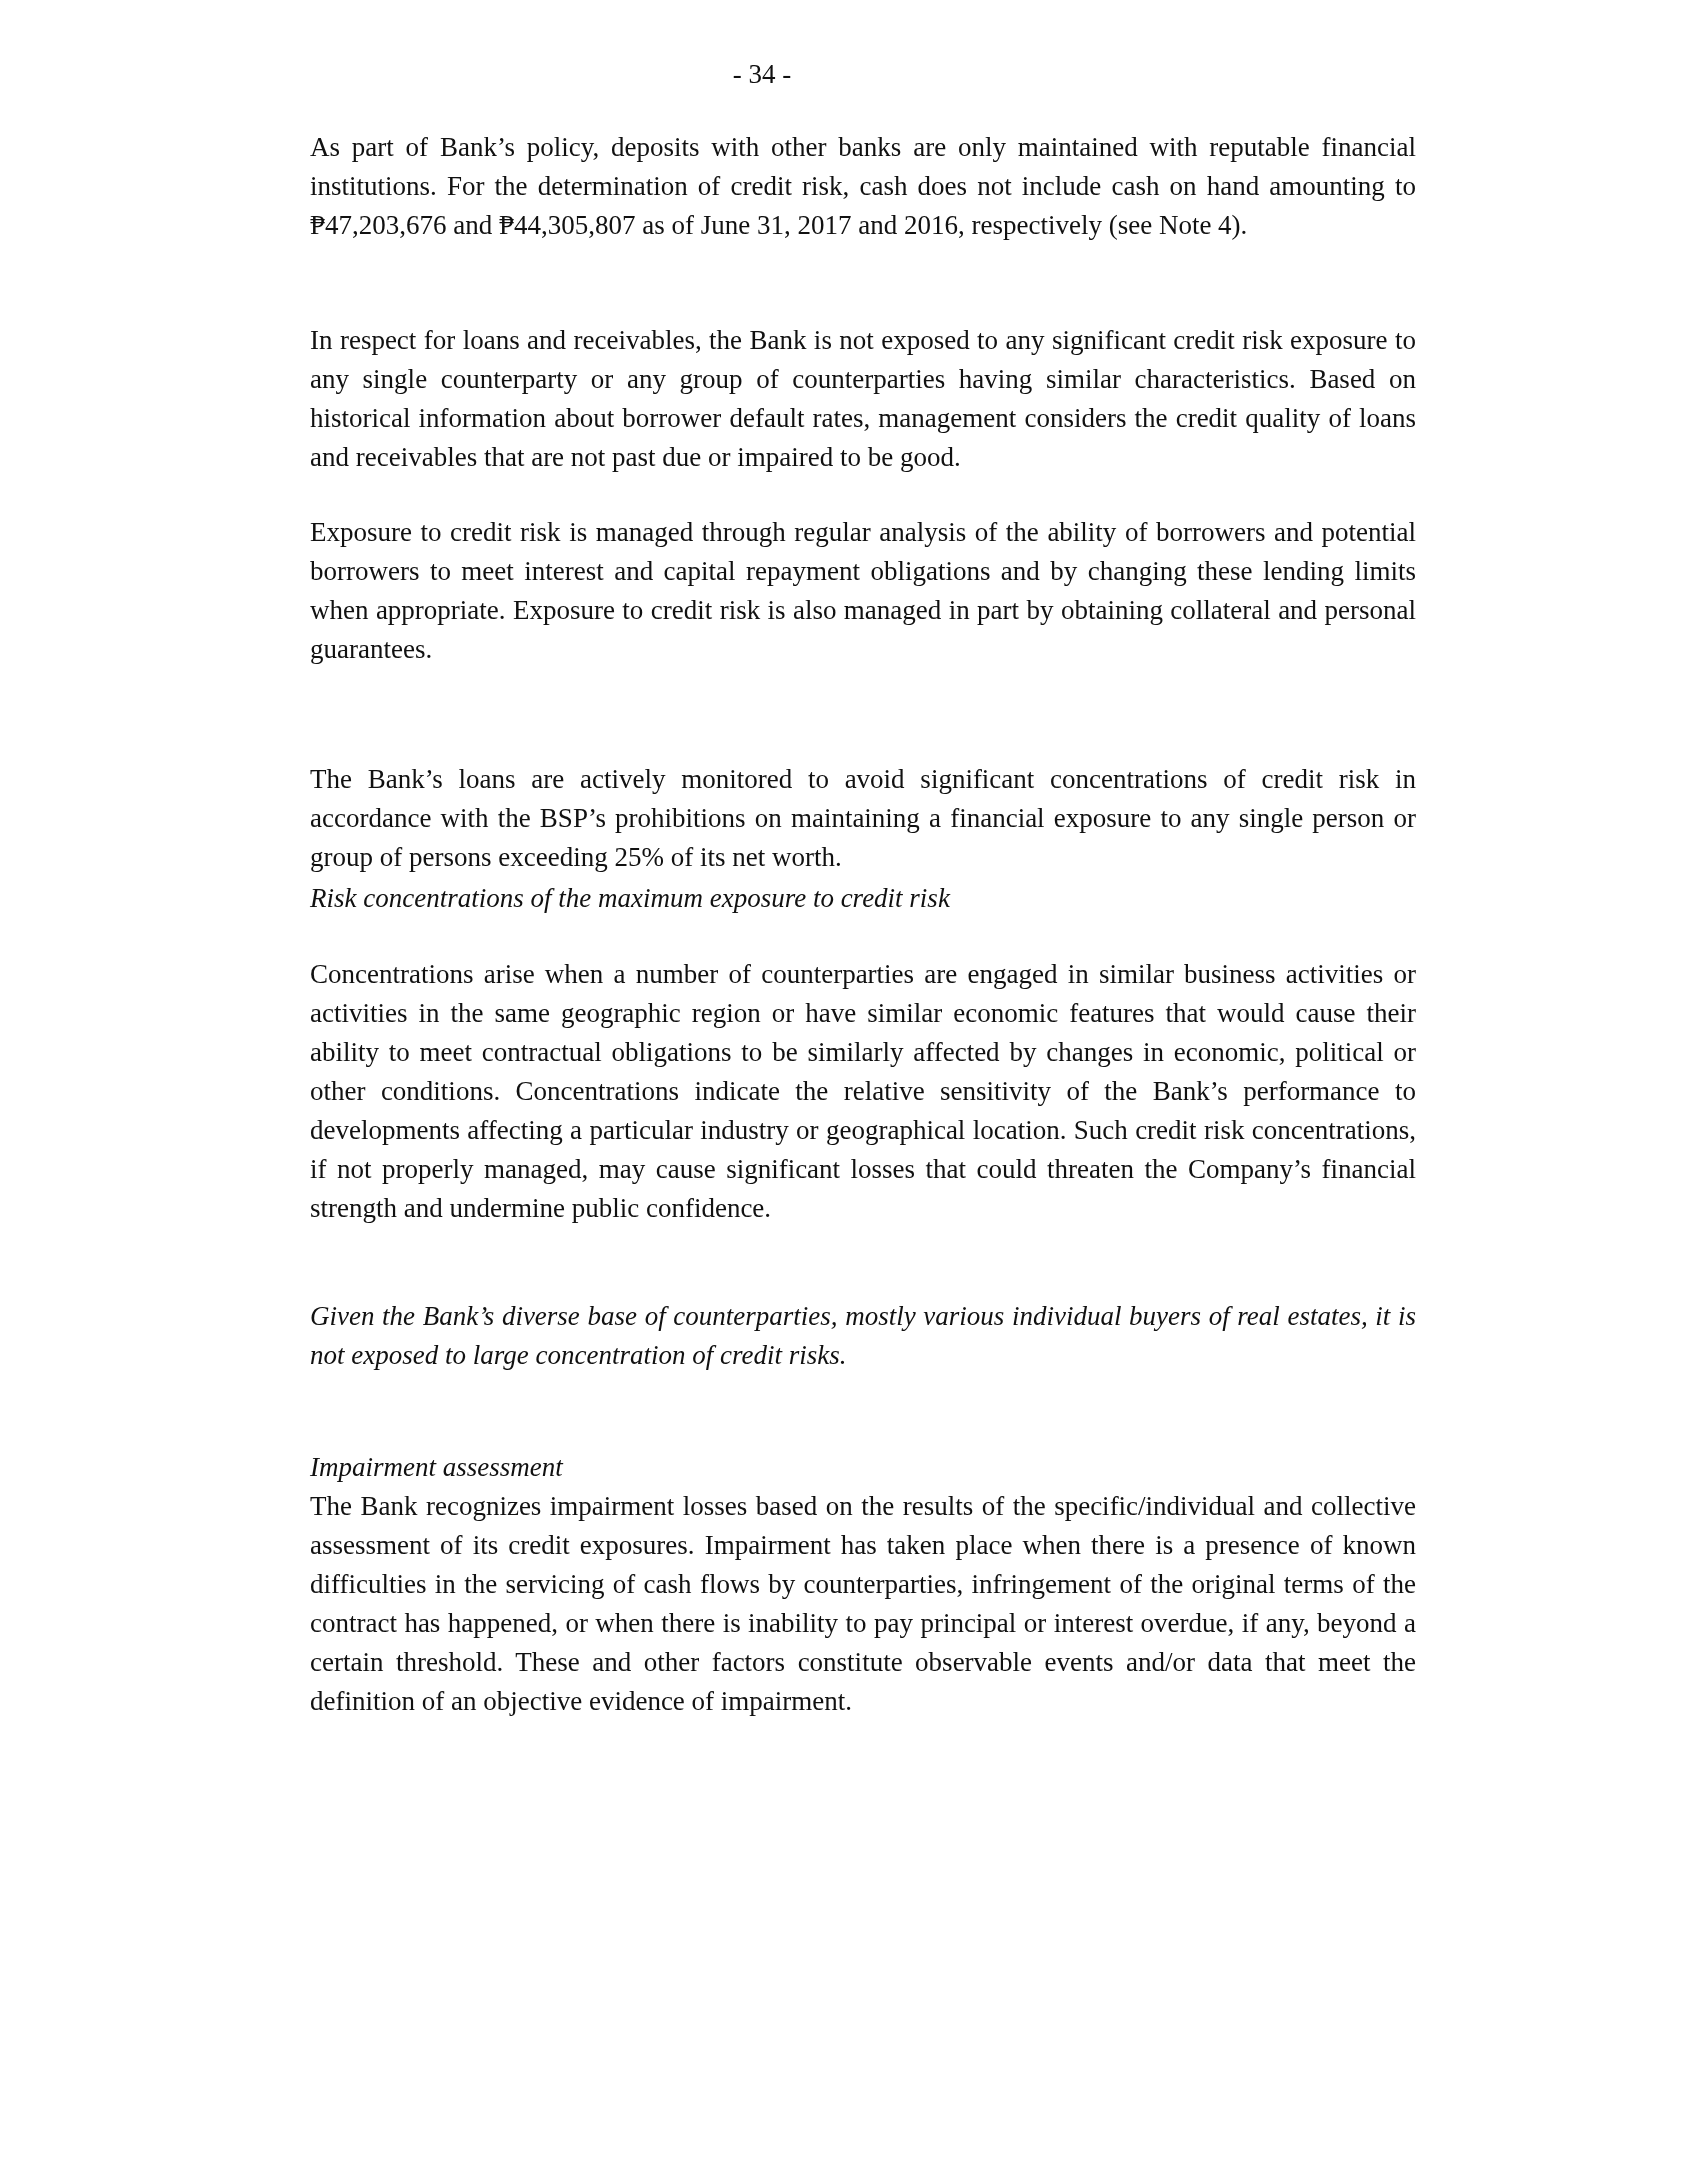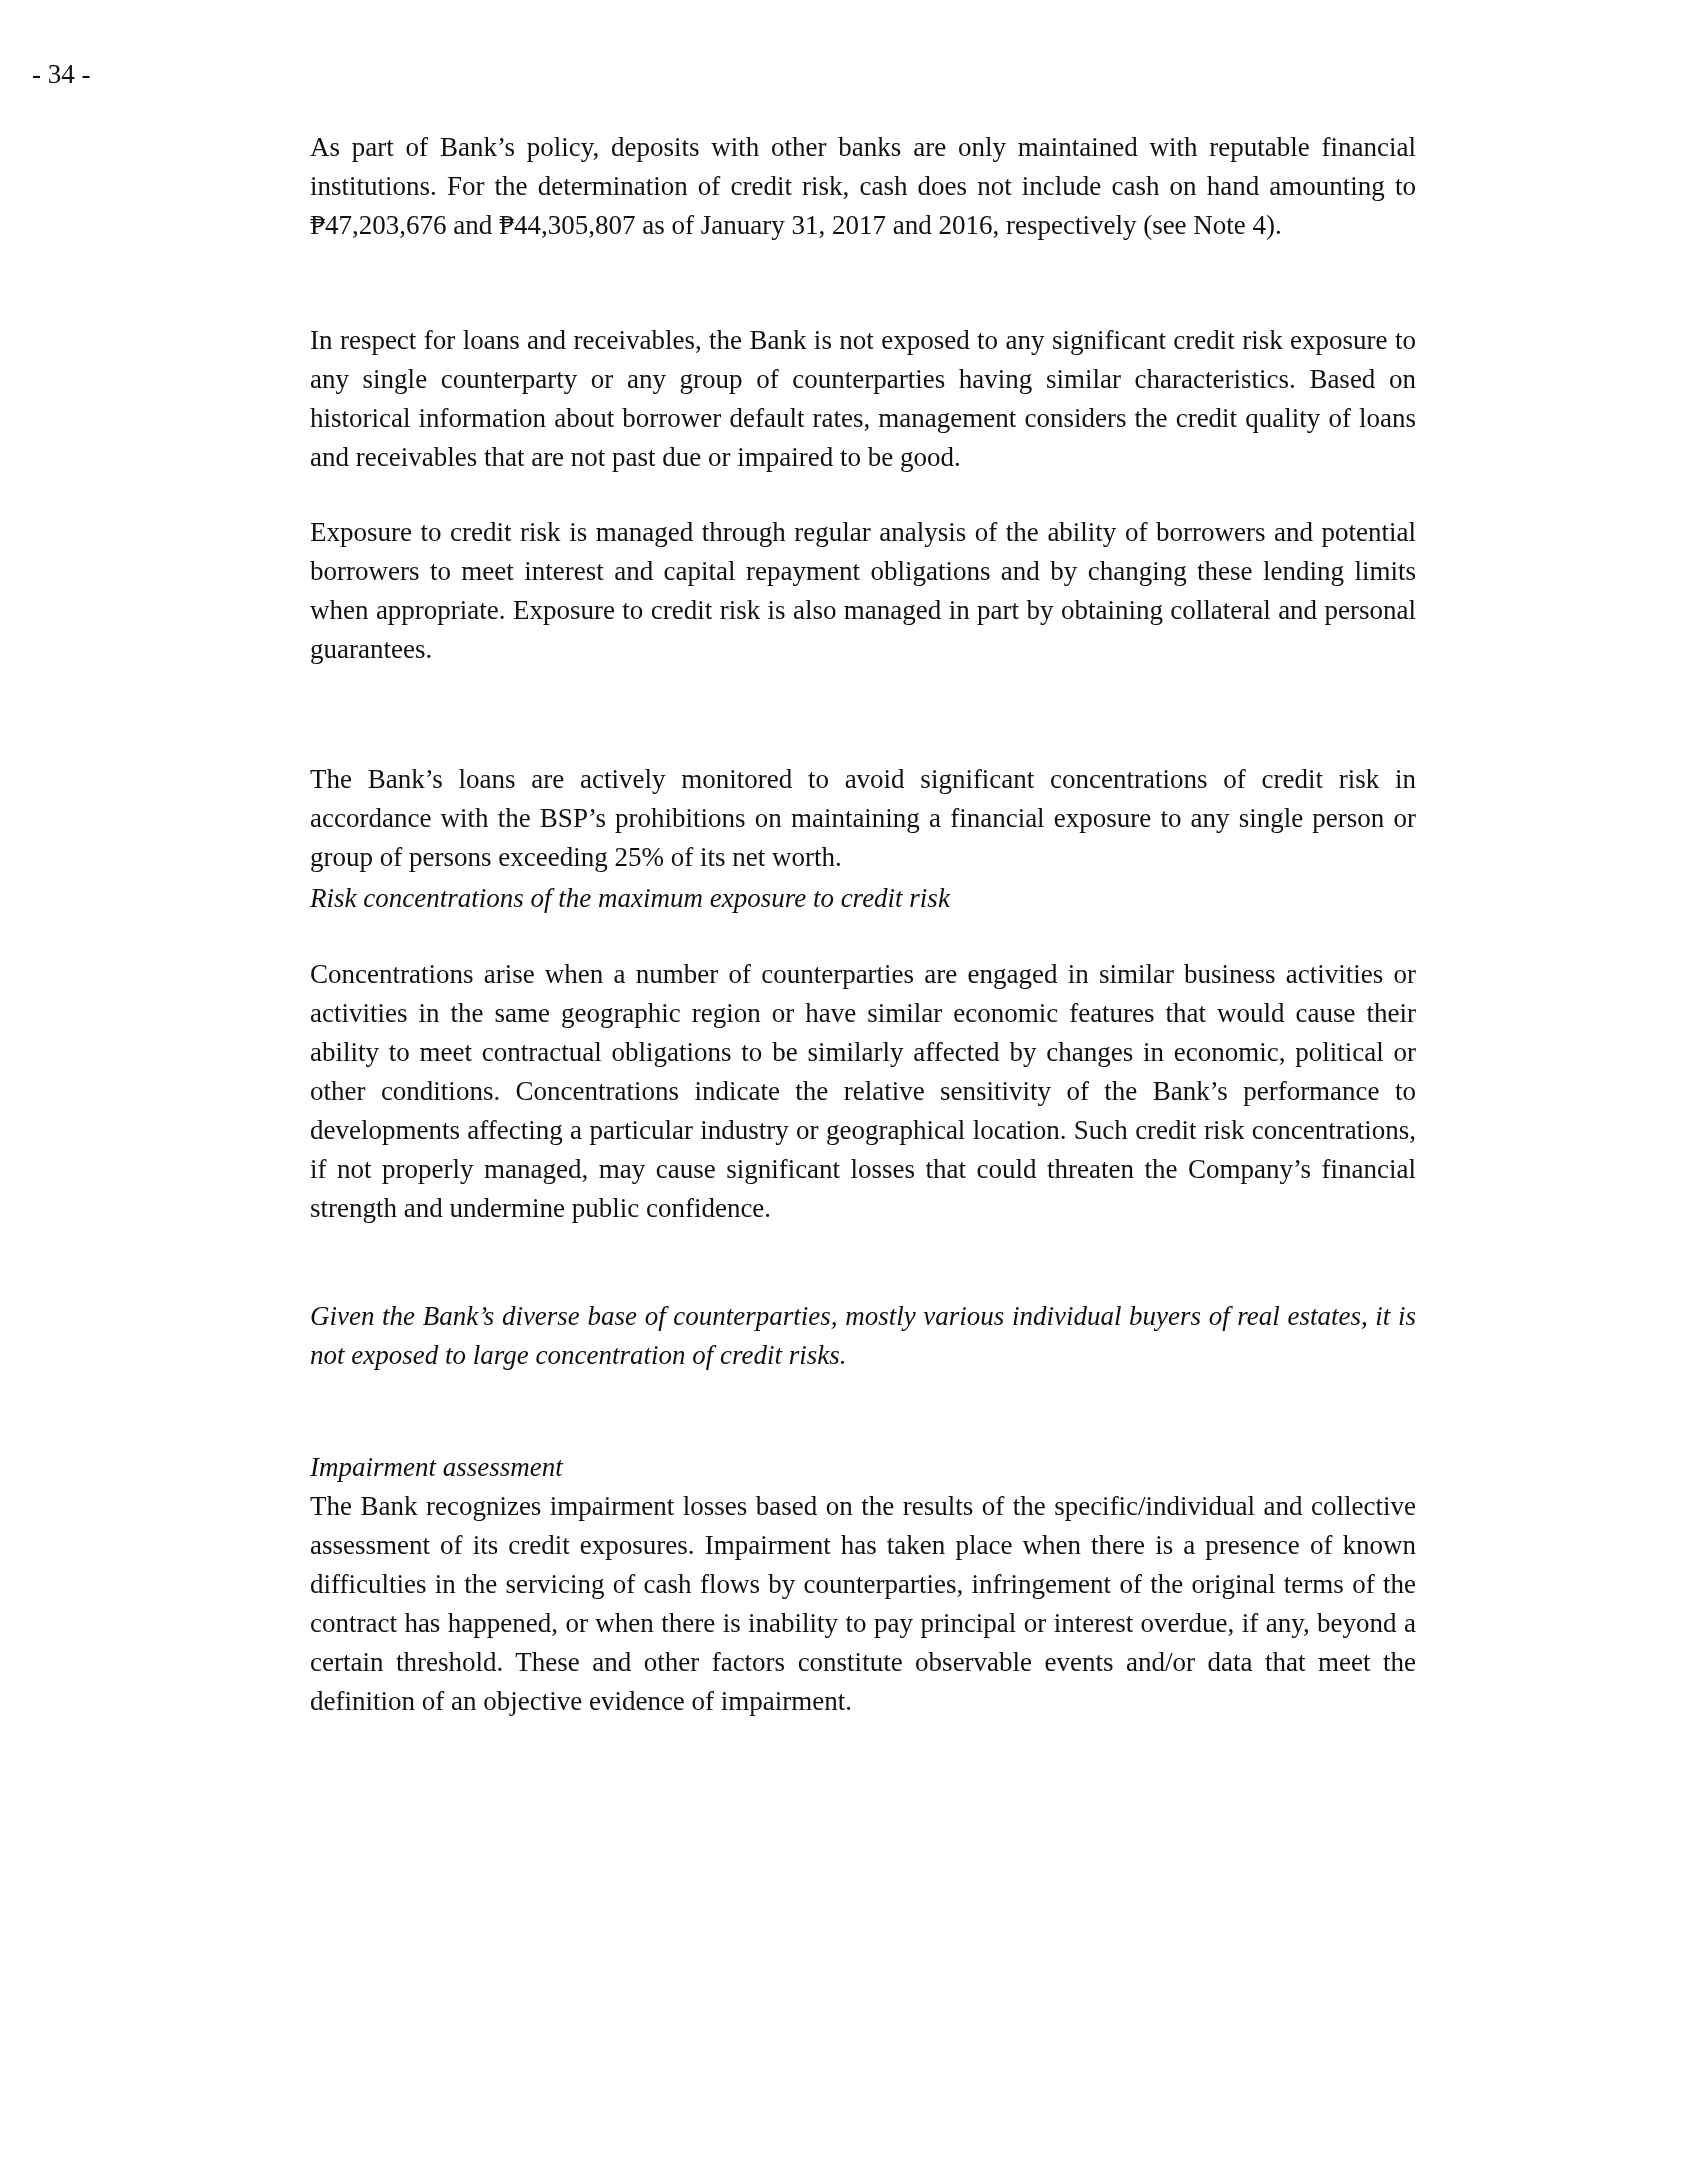--- a/index.html
+++ b/index.html
@@ -8,41 +8,41 @@
       height: 2178px;
       position: relative;
       font-family: "Liberation Serif", "DejaVu Serif", serif;
       color: #111111;
     }
     .page-number {
       position: absolute;
       top: 55px;
       left: 0;
       width: 1524px;
+      text-align: center;
       font-size: 27px;
       line-height: 39px;
-      margin-left: 32px;
     }
     .block {
       position: absolute;
       left: 310px;
       width: 1106px;
       font-size: 27px;
       line-height: 39px;
       margin: 0;
     }
     .justify { text-align: justify; text-align-last: left; }
     .italic { font-style: italic; }
   </style>
 </head>
 <body>
 
 <div class="page-number">- 34 -</div>
 
-<p class="block justify" style="top:128px;">As part of Bank’s policy, deposits with other banks are only maintained with reputable financial institutions. For the determination of credit risk, cash does not include cash on hand amounting to ₱47,203,676 and ₱44,305,807 as of January 31, 2017 and 2016, respectively (see Note 4).</p>
+<p class="block justify" style="top:128px;">As part of Bank’s policy, deposits with other banks are only maintained with reputable financial institutions. For the determination of credit risk, cash does not include cash on hand amounting to ₱47,203,676 and ₱44,305,807 as of June 31, 2017 and 2016, respectively (see Note 4).</p>
 
 <p class="block justify" style="top:321px;">In respect for loans and receivables, the Bank is not exposed to any significant credit risk exposure to any single counterparty or any group of counterparties having similar characteristics. Based on historical information about borrower default rates, management considers the credit quality of loans and receivables that are not past due or impaired to be good.</p>
 
 <p class="block justify" style="top:513px;">Exposure to credit risk is managed through regular analysis of the ability of borrowers and potential borrowers to meet interest and capital repayment obligations and by changing these lending limits when appropriate. Exposure to credit risk is also managed in part by obtaining collateral and personal guarantees.</p>
 
 <p class="block justify" style="top:760px;">The Bank’s loans are actively monitored to avoid significant concentrations of credit risk in accordance with the BSP’s prohibitions on maintaining a financial exposure to any single person or group of persons exceeding 25% of its net worth.</p>
 
 <h3 class="block italic" style="top:879px; font-weight:normal;">Risk concentrations of the maximum exposure to credit risk</h3>
 
 <p class="block justify" style="top:955px;">Concentrations arise when a number of counterparties are engaged in similar business activities or activities in the same geographic region or have similar economic features that would cause their ability to meet contractual obligations to be similarly affected by changes in economic, political or other conditions. Concentrations indicate the relative sensitivity of the Bank’s performance to developments affecting a particular industry or geographical location. Such credit risk concentrations, if not properly managed, may cause significant losses that could threaten the Company’s financial strength and undermine public confidence.</p>

